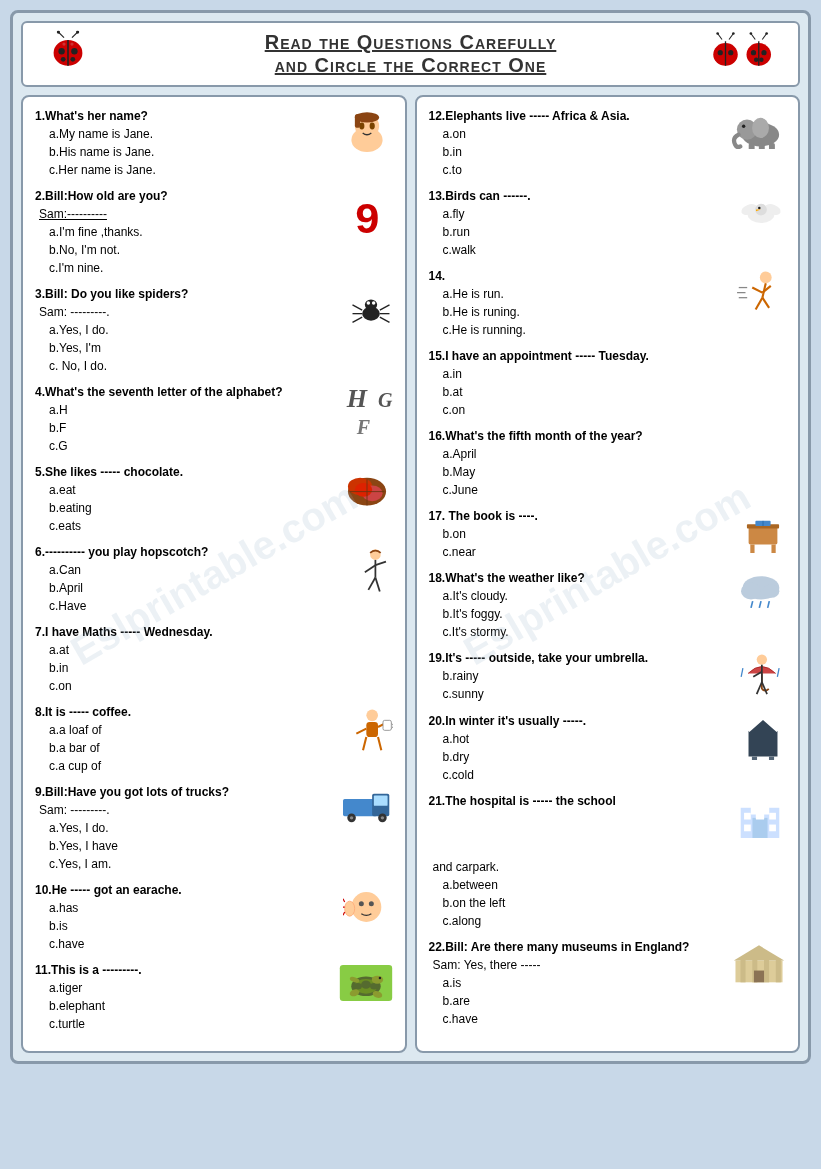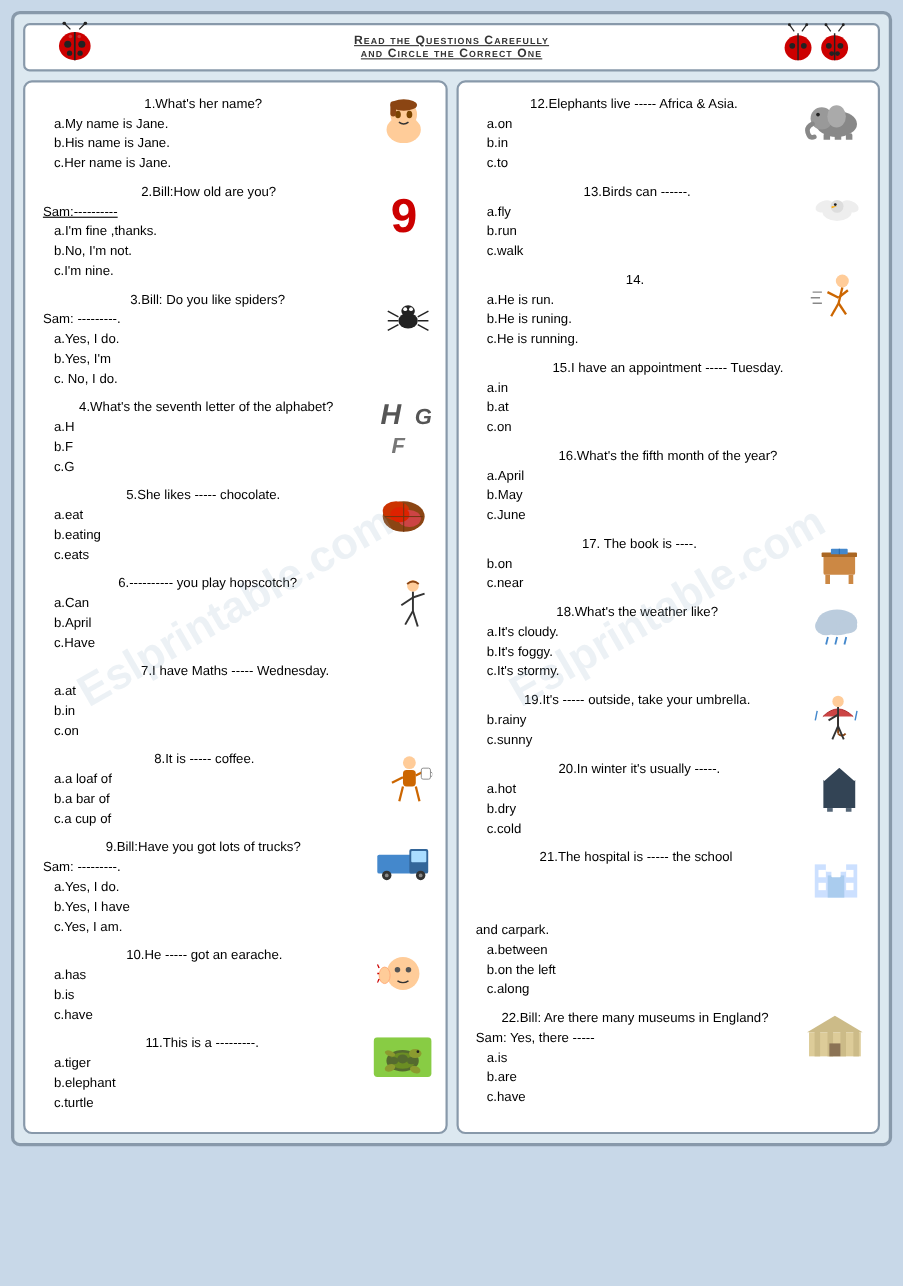--- a/index.html
+++ b/index.html
@@ -20,21 +20,21 @@
     .header-box {
       border: 2px solid #8899aa;
       border-radius: 6px;
       background: white;
       text-align: center;
       padding: 8px 20px;
       margin-bottom: 8px;
       position: relative;
     }
     .header-title {
-      font-size: 11px;
+      font-size: 20px;
       font-weight: bold;
       text-decoration: underline;
       color: #333;
       font-variant: small-caps;
       letter-spacing: 1px;
     }
     .header-ladybug-left {
       position: absolute;
       left: 20px;
       top: 50%;
@@ -61,22 +61,21 @@
       position: relative;
     }
     .question-block {
       margin-bottom: 8px;
       position: relative;
     }
     .q-line {
       line-height: 1.5;
     }
     .q-number {
-      font-weight: normal;
-      text-align: center;
+      font-weight: bold;
     }
     .answer-option {
       padding-left: 14px;
       line-height: 1.5;
     }
     .clearfix::after {
       content: '';
       display: table;
       clear: both;
     }
@@ -202,21 +201,21 @@
           </svg>
         </div>
         <div class="q-line q-number">3.Bill: Do you like spiders?</div>
         <div class="q-line" style="padding-left:4px;">Sam: ---------.</div>
         <div class="answer-option">a.Yes, I do.</div>
         <div class="answer-option">b.Yes, I'm</div>
         <div class="answer-option">c. No, I do.</div>
       </div>
 
       <div class="question-block clearfix">
-        <div style="float:right; margin-left:6px; font-size:22px; font-weight:bold; font-style:italic; color:#666; line-height:1.2;">
+        <div style="float:right; margin-left:6px; font-size:22px; font-weight:bold; font-style:italic; color:#666; line-height:1.2;font-family:Liberation Serif, serif;">
           <span style="font-size:26px; color:#555;">H</span> &nbsp;<span style="font-size:20px; color:#555;">G</span><br>
           <span style="font-size:20px; color:#777; padding-left:10px;">F</span>
         </div>
         <div class="q-line q-number">4.What's the seventh letter of the alphabet?</div>
         <div class="answer-option">a.H</div>
         <div class="answer-option">b.F</div>
         <div class="answer-option">c.G</div>
       </div>
 
       <div class="question-block clearfix">

